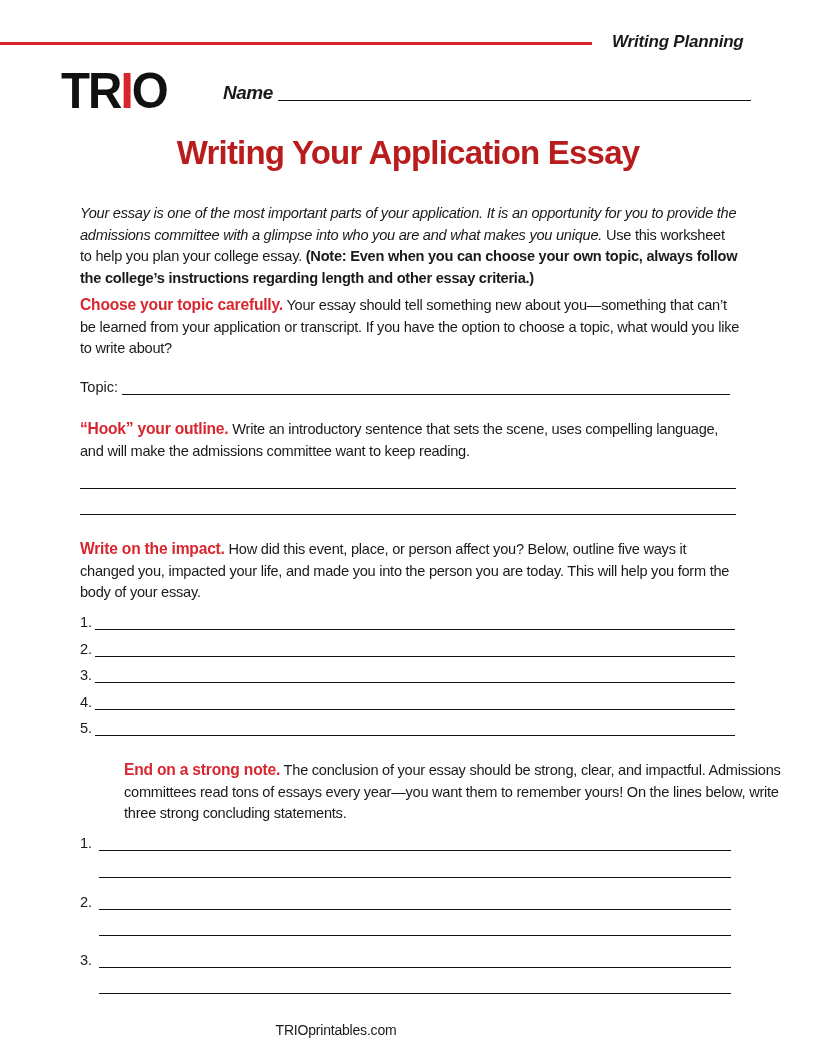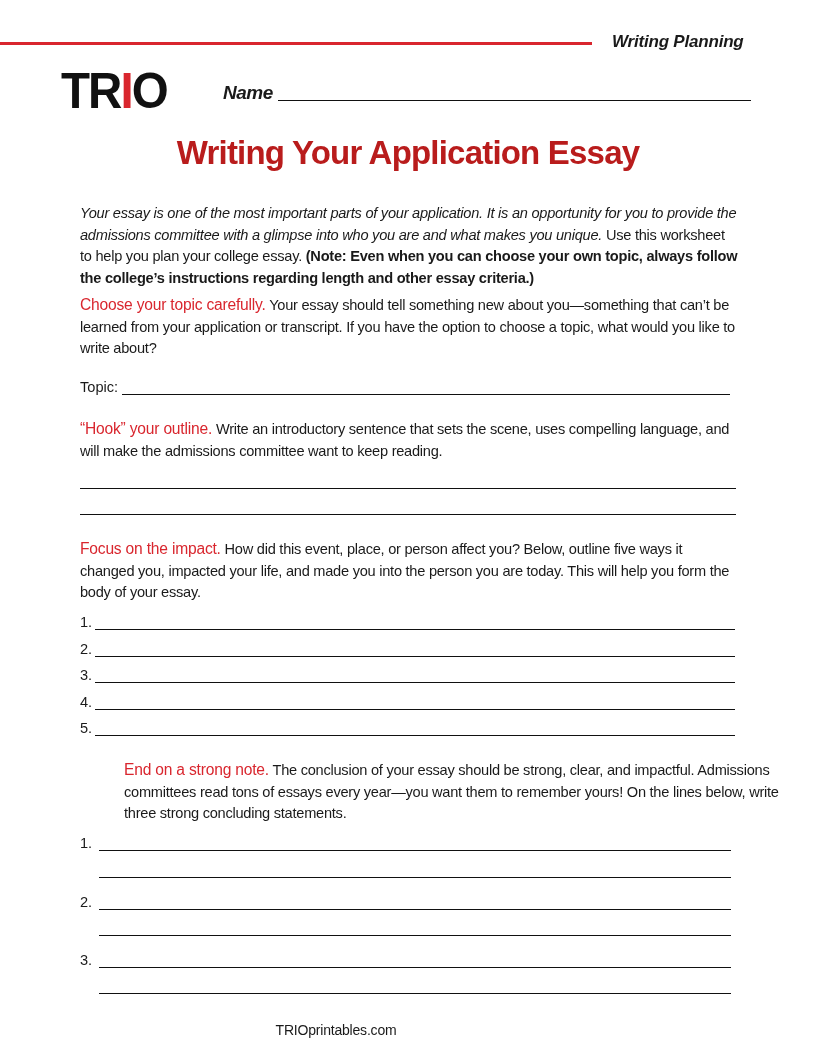--- a/index.html
+++ b/index.html
@@ -14,21 +14,21 @@
             transform-origin: left; }
     .logo .red { color: #d9262e; }
     .name-label { left: 223px; top: 82px; font-size: 19px; font-weight: bold; letter-spacing: -0.5px; font-style: italic; }
     .name-line { left: 278px; top: 100px; width: 473px; height: 0; border-top: 1.5px solid #111; }
     .title { left: 0; width: 816px; top: 134px; text-align: center; font-size: 33px; font-weight: bold;
              color: #b91c1c; letter-spacing: -0.8px; }
     .para { left: 80px; width: 660px; font-size: 14.6px; line-height: 21.6px; letter-spacing: -0.25px; }
     .intro { top: 190px; margin-top: 13px; }
     .intro .ital { font-style: italic; }
     .intro .bold { font-weight: bold; }
-    .hl { color: #d9262e; font-weight: normal; font-size: 15.6px; letter-spacing: -0.2px; }
+    .hl { color: #d9262e; font-weight: bold; font-size: 15.6px; letter-spacing: -0.2px; }
     .sec1 { top: 294px; }
     .sec2 { top: 418px; }
     .sec3 { top: 538px; }
     .sec4 { top: 759px; margin-left: 44px; }
     .topic-label { left: 80px; top: 379px; font-size: 14.6px; text-align: center; }
     .rule { height: 0; border-top: 1.5px solid #111; }
     .num { font-size: 14.6px; left: 80px; }
     .footer { left: 0; width: 672px; top: 1022px; text-align: center; font-size: 14px; letter-spacing: -0.2px; }
   </style>
 </head>
@@ -47,21 +47,21 @@
 <div class="abs para intro"><span class="ital">Your essay is one of the most important parts of your application. It is an opportunity for you to provide the admissions committee with a glimpse into who you are and what makes you unique.</span><span> Use this worksheet to help you plan your college essay. </span><span class="bold">(Note: Even when you can choose your own topic, always follow the college’s instructions regarding length and other essay criteria.)</span></div>
 
 <div class="abs para sec1"><span class="hl">Choose your topic carefully.</span><span> Your essay should tell something new about you—something that can’t be learned from your application or transcript. If you have the option to choose a topic, what would you like to write about?</span></div>
 <div class="abs topic-label">Topic:</div>
 <div class="abs rule" style="left:122px; top:394px; width:608px;"></div>
 
 <div class="abs para sec2"><span class="hl">“Hook” your outline.</span><span> Write an introductory sentence that sets the scene, uses compelling language, and will make the admissions committee want to keep reading.</span></div>
 <div class="abs rule" style="left:80px; top:488px; width:656px;"></div>
 <div class="abs rule" style="left:80px; top:514px; width:656px;"></div>
 
-<div class="abs para sec3"><span class="hl">Focus on the impact.</span><span> How did this event, place, or person affect you? Below, outline five ways it changed you, impacted your life, and made you into the person you are today. This will help you form the body of your essay.</span></div>
+<div class="abs para sec3"><span class="hl">Write on the impact.</span><span> How did this event, place, or person affect you? Below, outline five ways it changed you, impacted your life, and made you into the person you are today. This will help you form the body of your essay.</span></div>
 
 <div class="abs num" style="top:614px;">1.</div>
 <div class="abs rule" style="left:95px; top:629px; width:640px;"></div>
 <div class="abs num" style="top:641px;">2.</div>
 <div class="abs rule" style="left:95px; top:656px; width:640px;"></div>
 <div class="abs num" style="top:667px;">3.</div>
 <div class="abs rule" style="left:95px; top:682px; width:640px;"></div>
 <div class="abs num" style="top:694px;">4.</div>
 <div class="abs rule" style="left:95px; top:709px; width:640px;"></div>
 <div class="abs num" style="top:720px;">5.</div>

